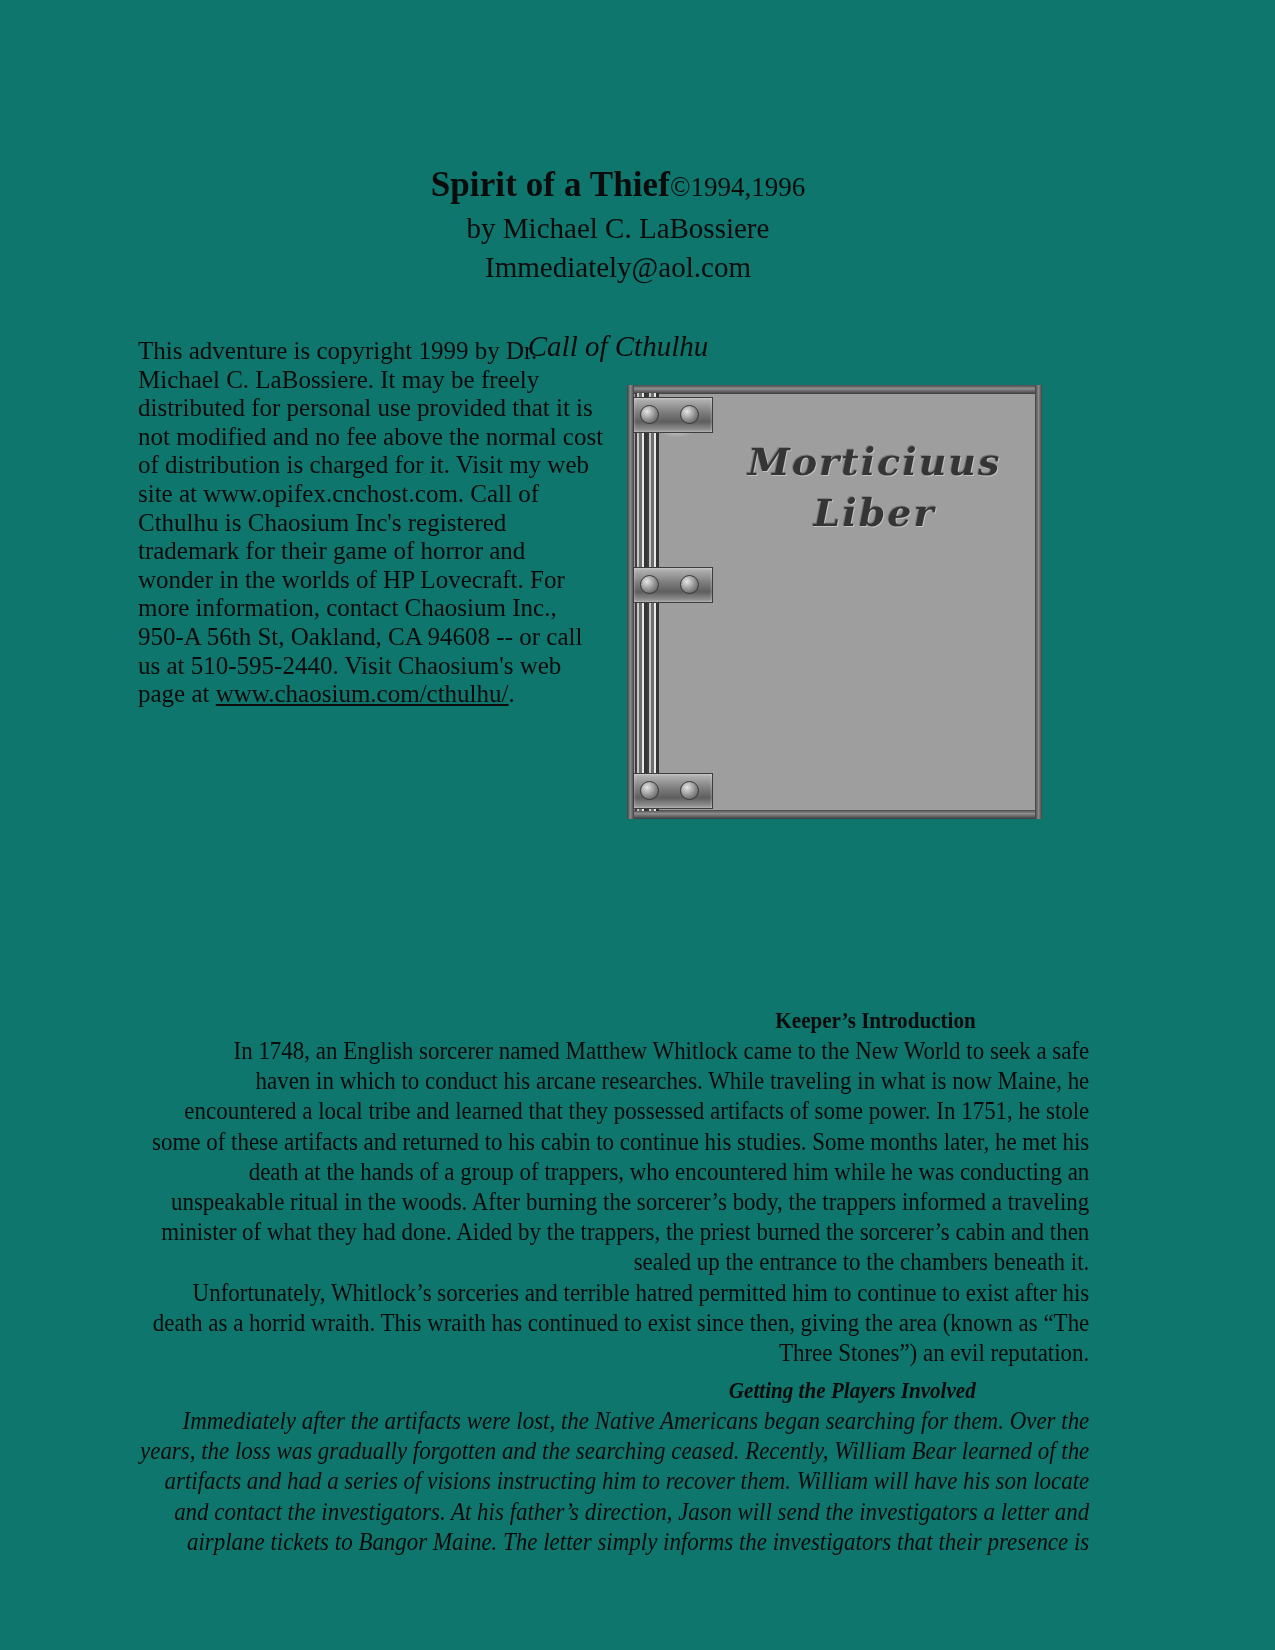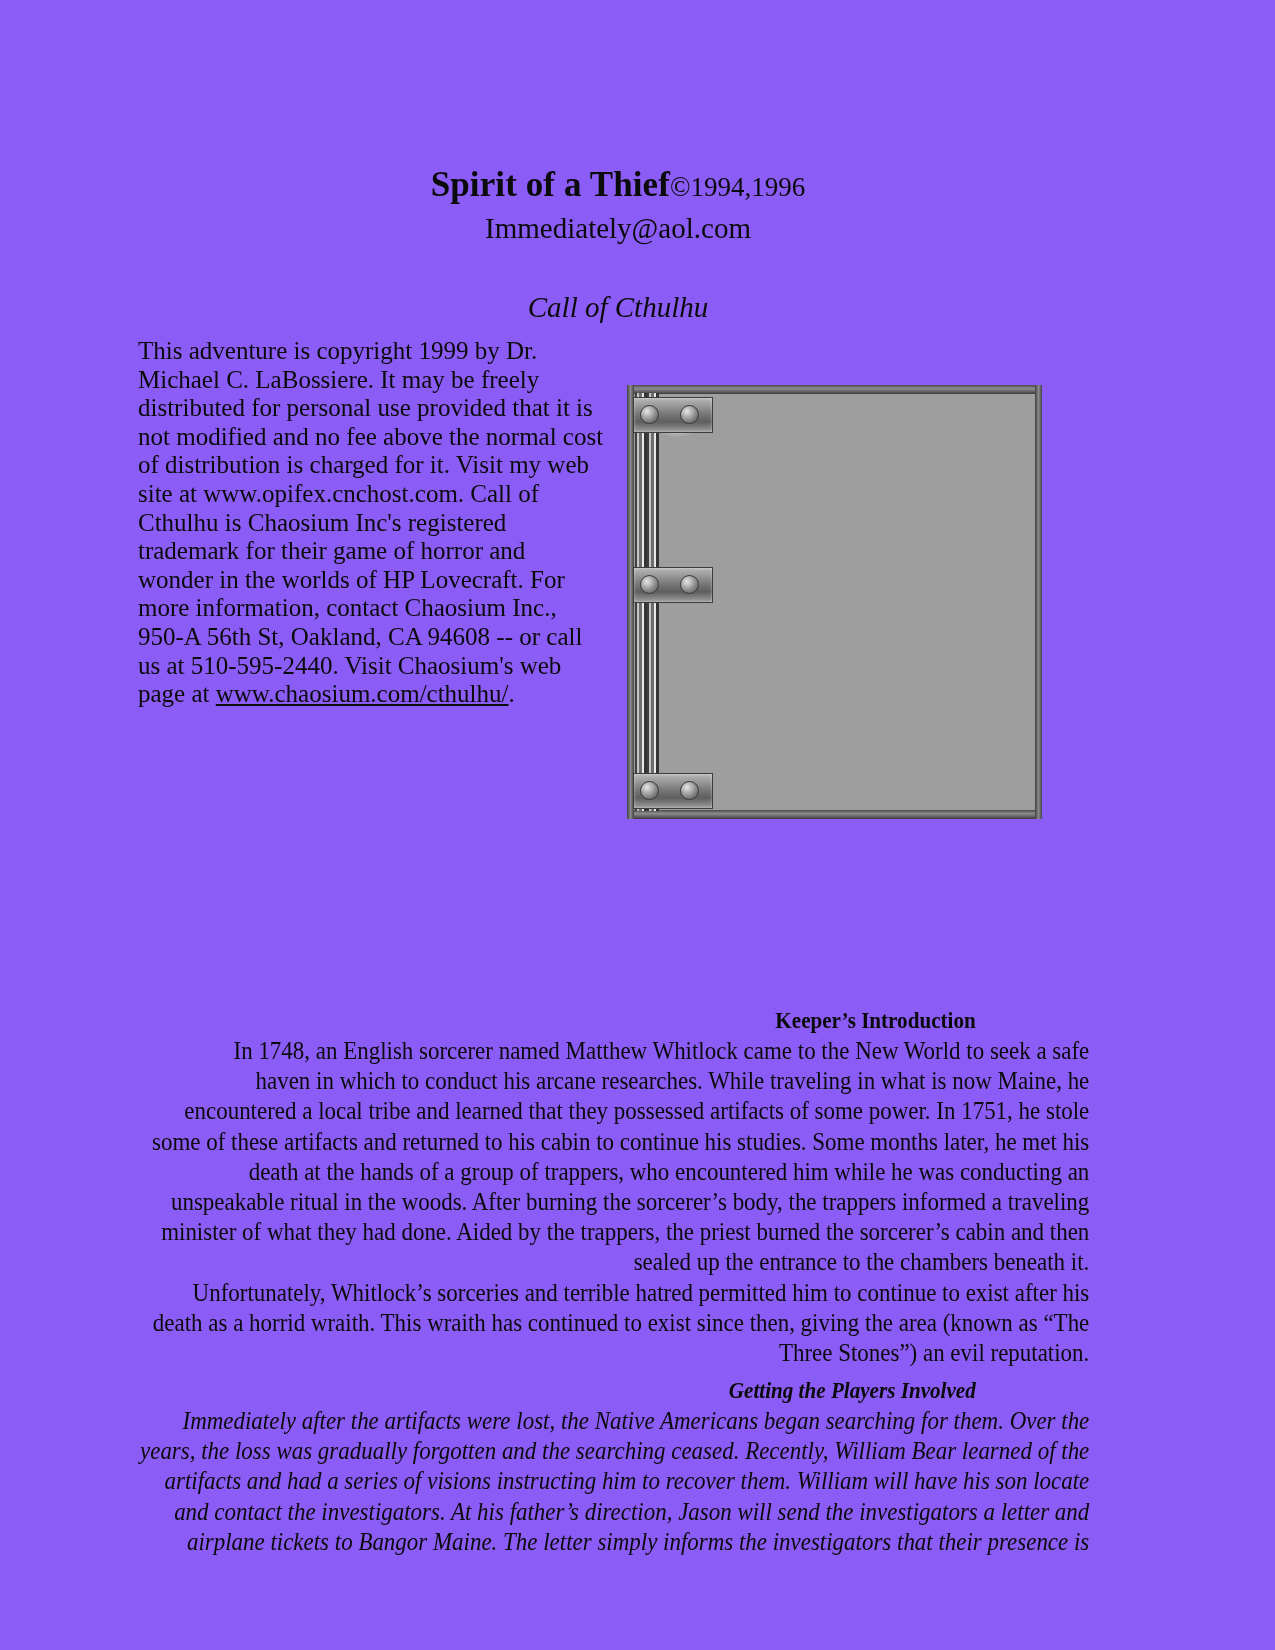--- a/index.html
+++ b/index.html
@@ -5,21 +5,21 @@
 <style>
   html, body {
     margin: 0;
     padding: 0;
     background: #8a8a8a;
   }
   .page {
     position: relative;
     width: 1275px;
     height: 1650px;
-    background: #8b5cf6;
+    background: #0f766e;
     margin: 0 auto;
     overflow: hidden;
     font-family: "Liberation Serif", "DejaVu Serif", serif;
     color: #0b0b0b;
     box-sizing: border-box;
   }
 
   
   .titleblock {
     position: absolute;
@@ -201,20 +201,21 @@
   .cover-title .l1 { font-size: 38px; line-height: 50px; font-style: italic; }
   .cover-title .l2 { font-size: 38px; line-height: 52px; font-style: italic; }
 </style>
 </head>
 <body>
 
 <div class="page">
 
   <div class="titleblock">
     <div class="doc-title"><span>Spirit of a Thief</span><span class="copy">©1994,1996</span></div>
+    <div class="byline">by Michael C. LaBossiere</div>
     <div class="email">Immediately@aol.com</div>
     <div class="gameline">Call of Cthulhu</div>
   </div>
 
   <div class="legal-region">
 
     <div class="bookimg">
       <div class="cover-stone"></div>
       <div class="cover-edge-t"></div>
       <div class="cover-edge-b"></div>
@@ -228,20 +229,24 @@
       </div>
       <div class="clasp c2">
         <span class="rivet r1"></span>
         <span class="rivet r2"></span>
       </div>
       <div class="clasp c3">
         <span class="rivet r1"></span>
         <span class="rivet r2"></span>
       </div>
 
+      <div class="cover-title">
+        <div class="l1">Morticiuus</div>
+        <div class="l2">Liber</div>
+      </div>
     </div>
 
     <div class="legal-body"><span>This adventure is copyright 1999 by Dr. Michael C. LaBossiere. It may be freely distributed for personal use provided that it is not modified and no fee above the normal cost of distribution is charged for it. Visit my web site at www.opifex.cnchost.com. Call of Cthulhu is Chaosium Inc's registered trademark for their game of horror and wonder in the worlds of HP Lovecraft. For more information, contact Chaosium Inc., 950-A 56th St, Oakland, CA 94608 -- or call us at 510-595-2440. Visit Chaosium's web page at </span><span class="u">www.chaosium.com/cthulhu/</span><span>.</span></div>
   </div>
 
   <div class="section" style="top:1005px;">
     <div class="sec-heading">Keeper’s Introduction</div>
     <p class="body-para">In 1748, an English sorcerer named Matthew Whitlock came to the New World to seek a safe haven in which to conduct his arcane researches. While traveling in what is now Maine, he encountered a local tribe and learned that they possessed artifacts of some power. In 1751, he stole some of these artifacts and returned to his cabin to continue his studies. Some months later, he met his death at the hands of a group of trappers, who encountered him while he was conducting an unspeakable ritual in the woods. After burning the sorcerer’s body, the trappers informed a traveling minister of what they had done. Aided by the trappers, the priest burned the sorcerer’s cabin and then sealed up the entrance to the chambers beneath it.</p>
     <p class="body-para">Unfortunately, Whitlock’s sorceries and terrible hatred permitted him to continue to exist after his death as a horrid wraith. This wraith has continued to exist since then, giving the area (known as “The Three Stones”) an evil reputation.</p>
   </div>

